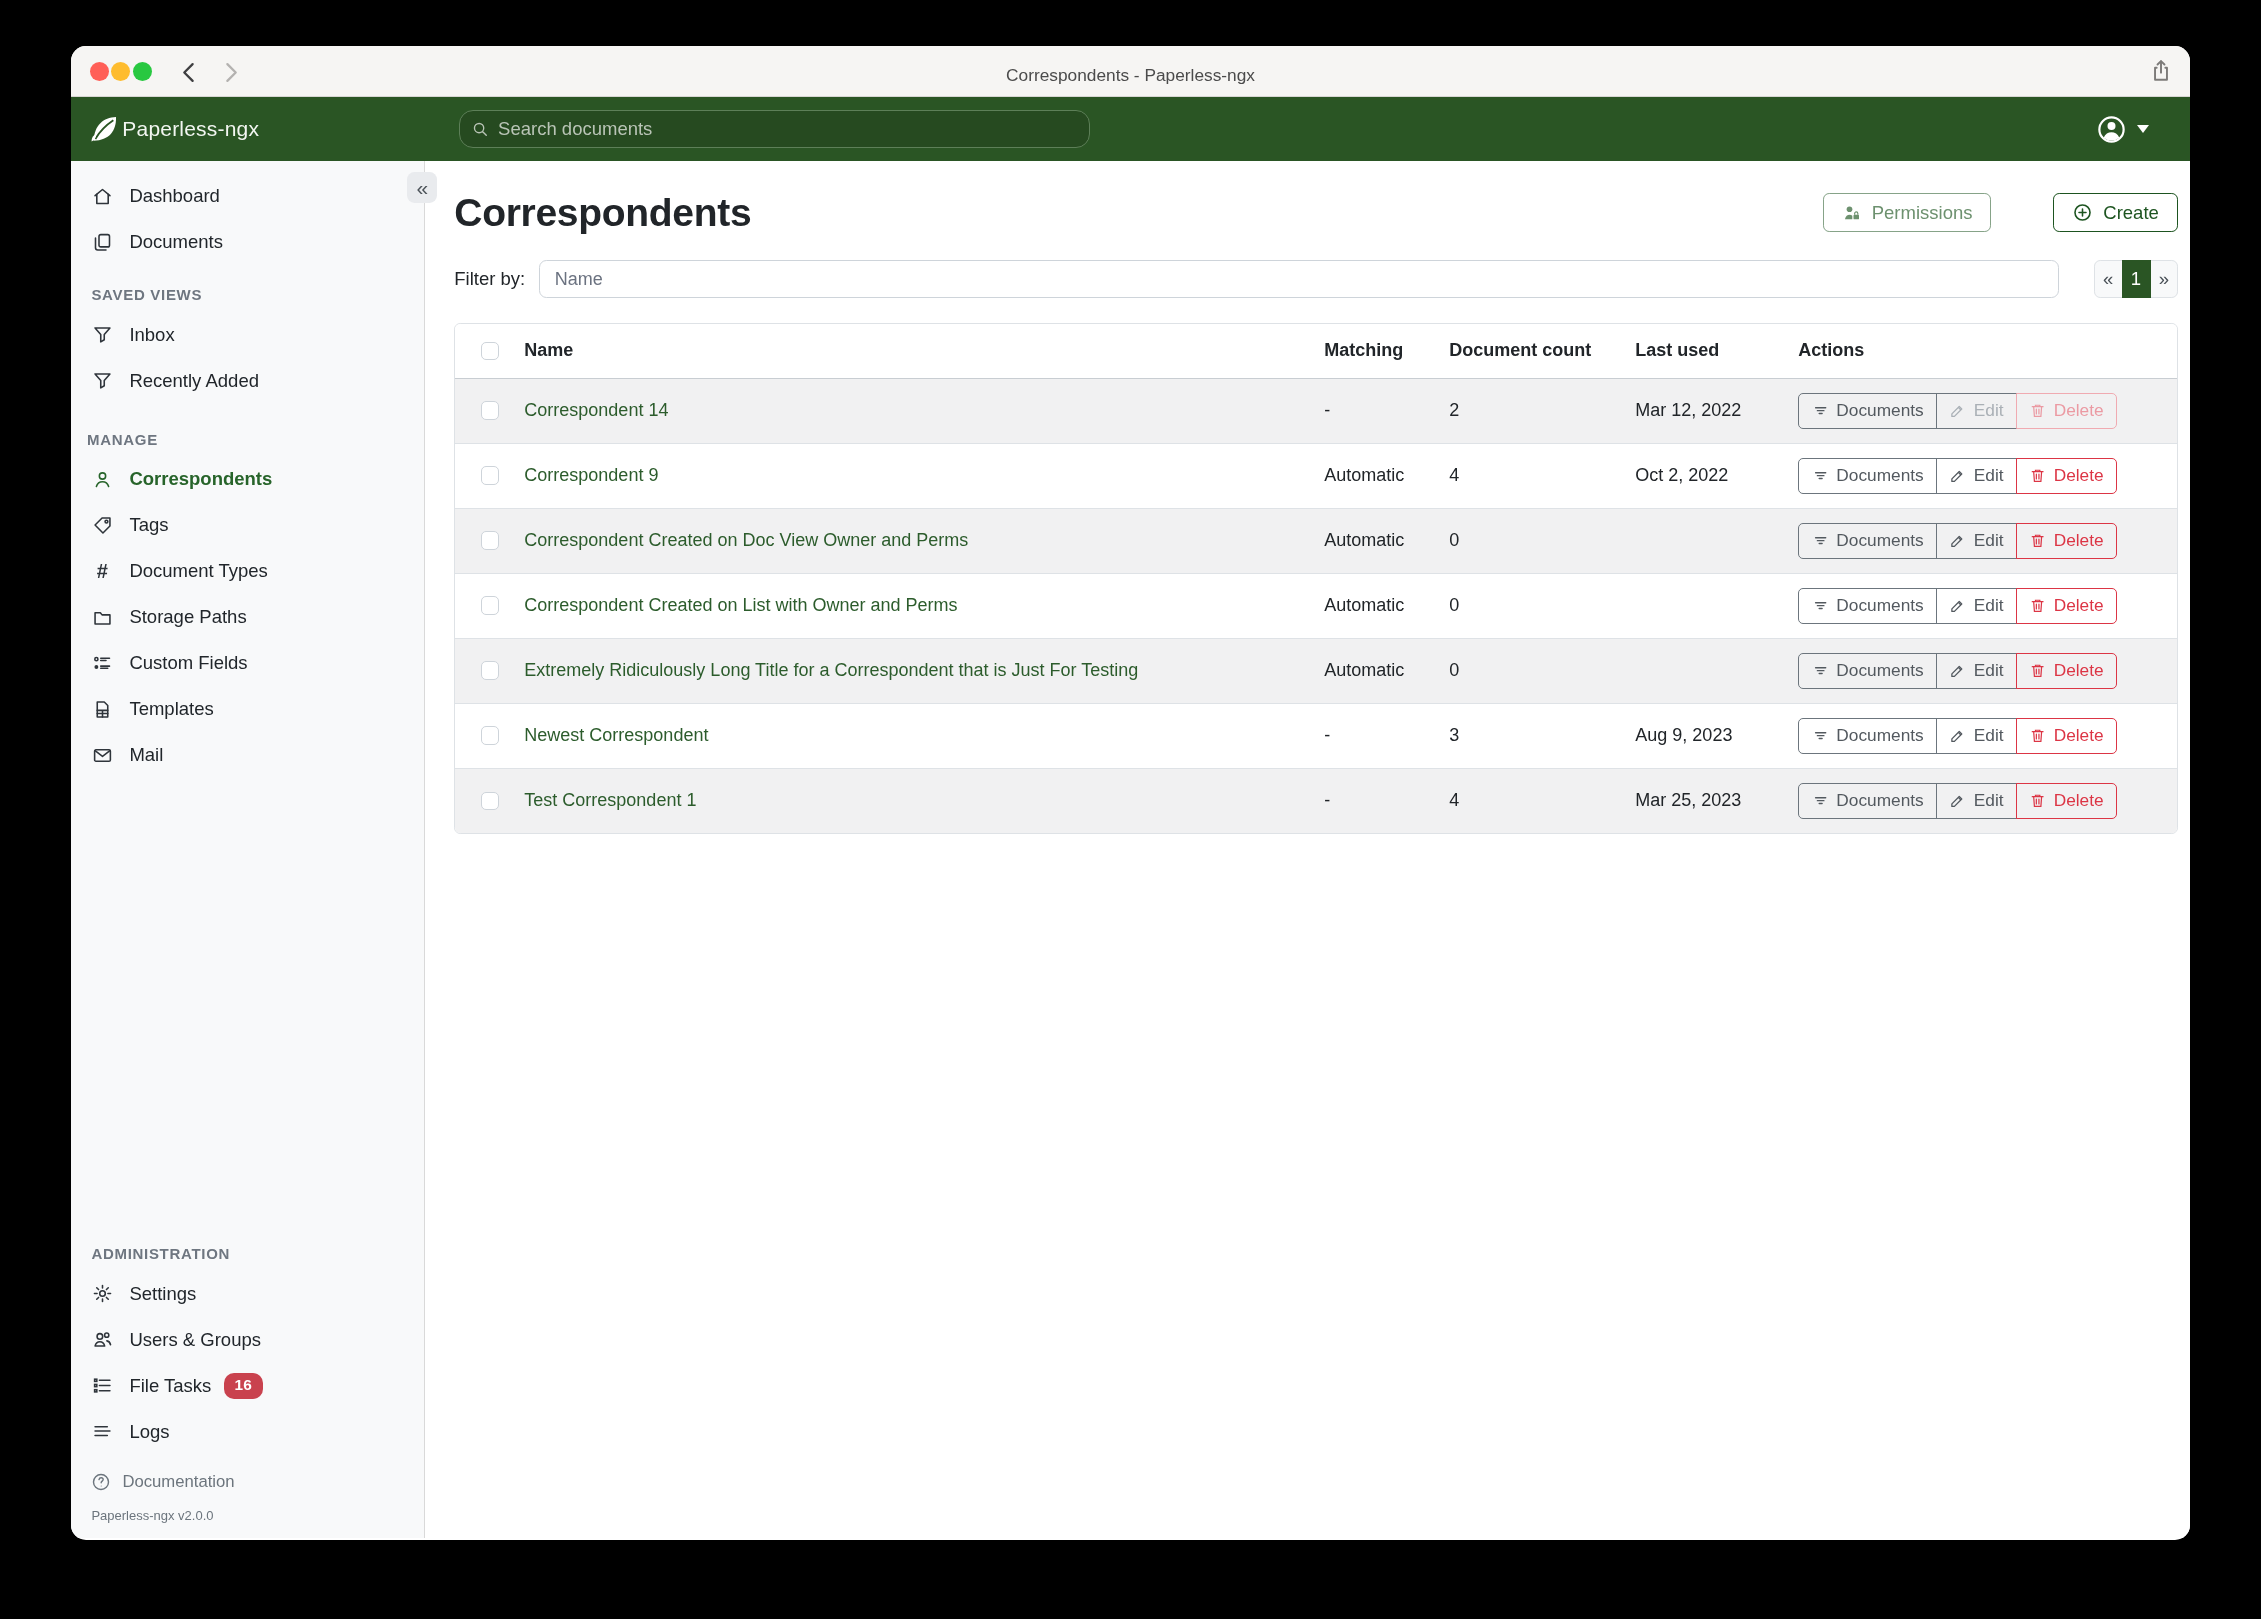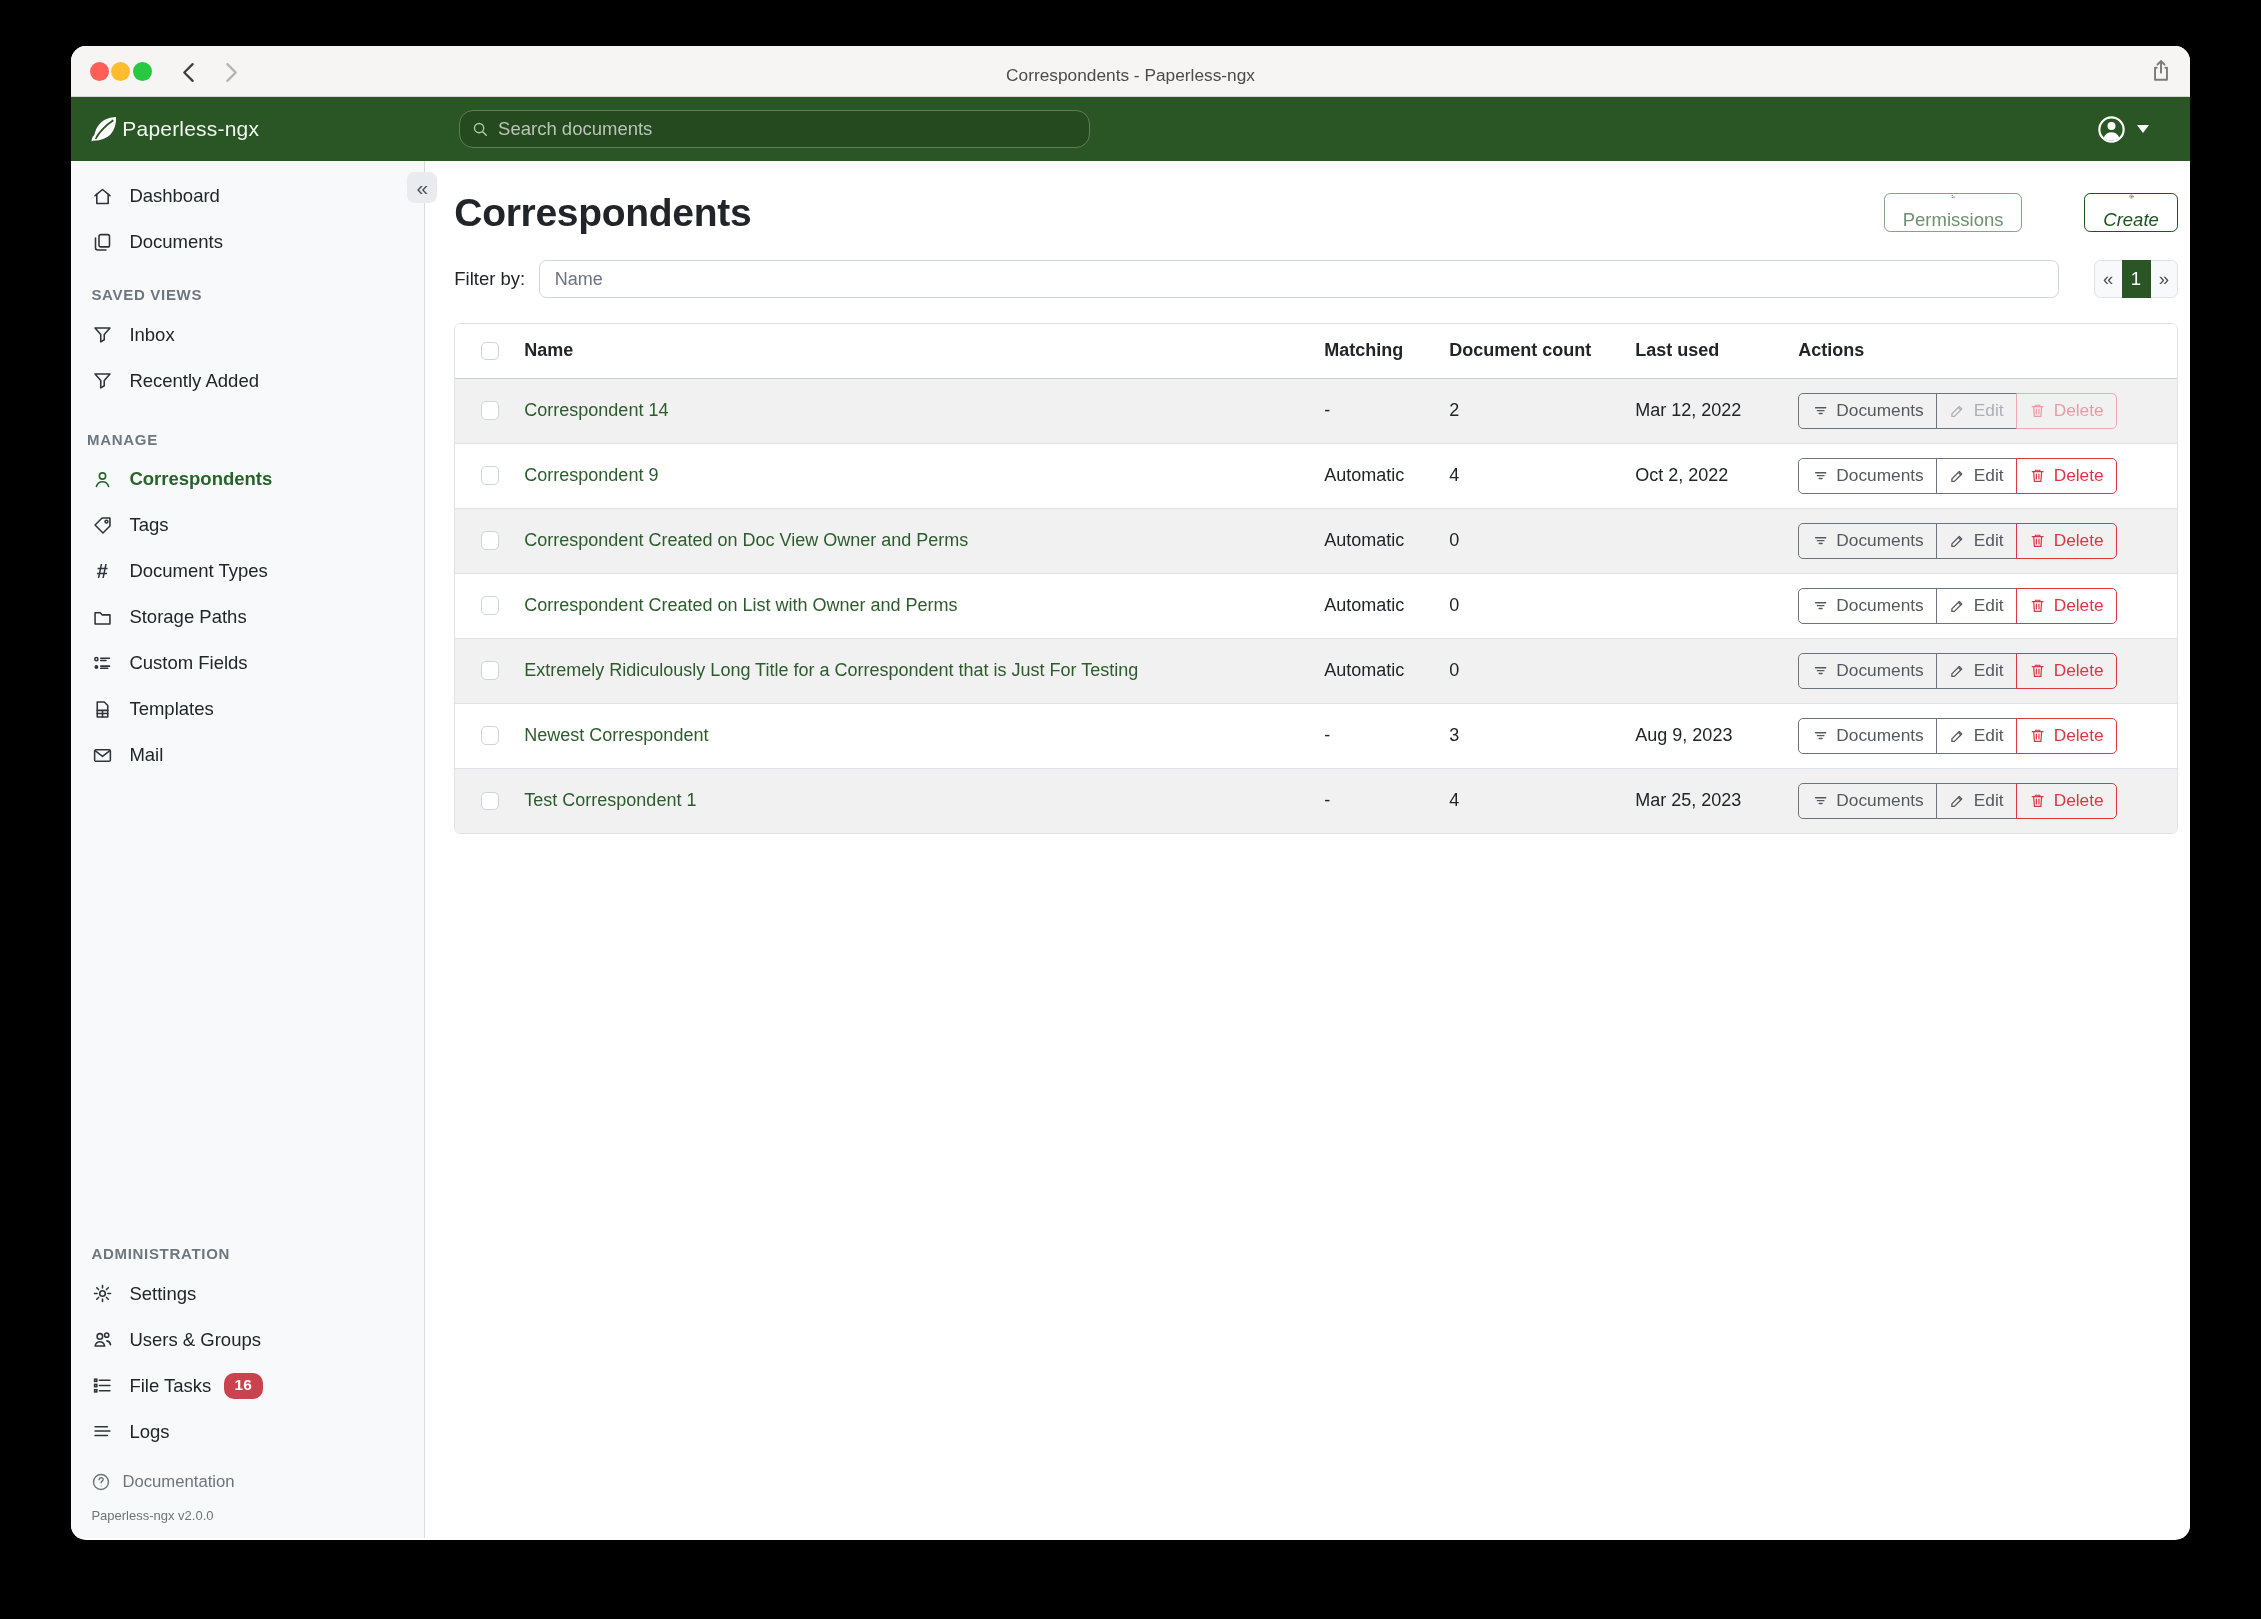--- a/index.html
+++ b/index.html
@@ -65,26 +65,26 @@
 
   
   .content { flex:1; position:relative; background:#fff; padding:28px 11.7px 0 29px; }
   .collapse-btn { position:absolute; left:-18px; top:11px; width:30px; height:31px; background:#e9ebee;
                   border:none; border-radius:7.4px; color:#4b5258; font-size:21px; line-height:30px;
                   text-align:center; cursor:pointer; }
   .head-row { display:flex; align-items:center; justify-content:space-between; height:47px; }
   .page-title { font-size:39px; font-weight:700; color:#212529; letter-spacing:-0.3px; }
   .head-btns { display:flex; align-items:center; gap:62px; }
   .btn { display:inline-flex; align-items:center; justify-content:flex-end; cursor:pointer;
-         background:#fff; font-family:"Liberation Sans",sans-serif;flex-direction:column; }
+         background:#fff; font-family:"Liberation Sans",sans-serif; }
   .btn-permissions { height:39px; padding:0 17.3px; border:1.2px solid #86a388; border-radius:6.2px;
                      color:#6d916f; font-size:18.5px; gap:10px; }
   .btn-permissions svg { width:20px; height:20px; }
   .btn-create { height:39px; padding:0 18.5px; border:1.2px solid #1d5420; border-radius:6.2px;
-                color:#1d5420; font-size:18.5px; font-weight:500; gap:10px;font-style:italic; }
+                color:#1d5420; font-size:18.5px; font-weight:500; gap:10px; }
   .btn-create svg { width:21px; height:21px; }
 
   .filter-row { display:flex; align-items:center; margin-top:24px; }
   .filter-label { font-size:18.5px; color:#212529; flex:0 0 auto; }
   .filter-input { flex:1; height:38px; margin-left:13.6px; border:1.2px solid #ced4da; border-radius:7.4px;
                   padding:0 15px; font-size:18px; color:#212529; outline:none;
                   font-family:"Liberation Sans",sans-serif; }
   .filter-input::placeholder { color:#6b7280; }
   .pager { display:flex; margin-left:35px; flex:0 0 auto; }
   .pg { width:29px; height:38px; display:flex; align-items:center; justify-content:center;

